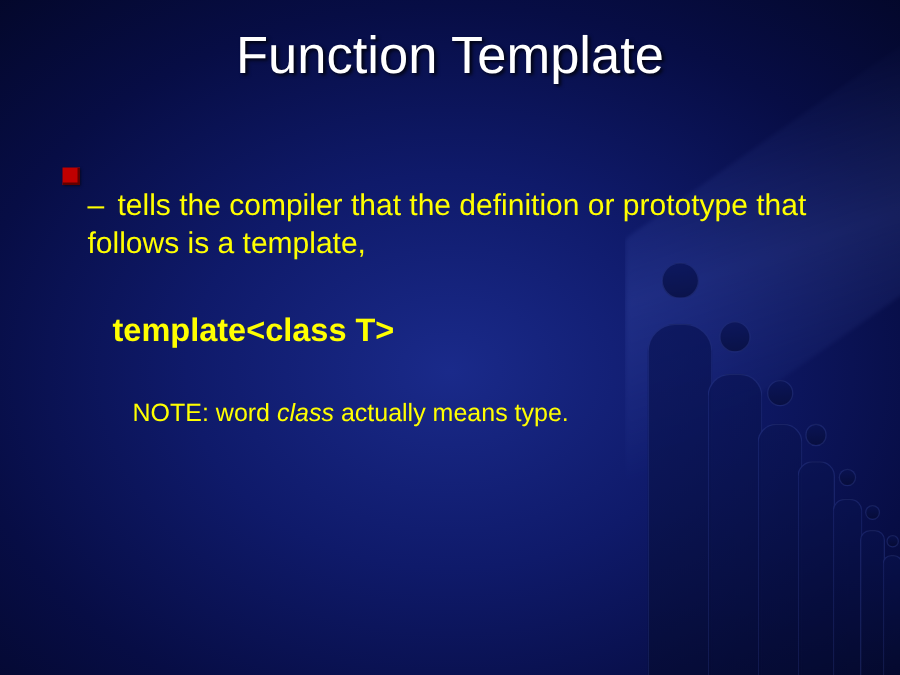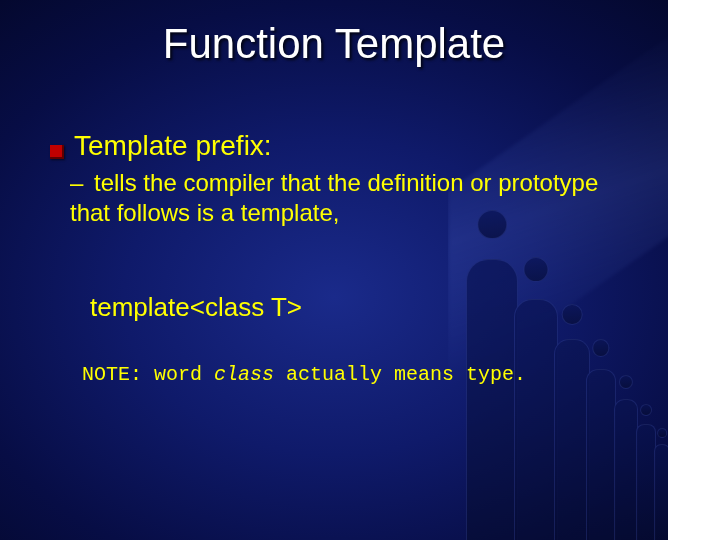--- a/index.html
+++ b/index.html
@@ -5,21 +5,21 @@
   html, body {
     margin: 0;
     padding: 0;
     width: 720px;
     height: 540px;
     overflow: hidden;
     font-family: Arial, Helvetica, sans-serif;
   }
   .slide {
     position: relative;
-    width: 668px;
+    width: 720px;
     height: 540px;
     background: radial-gradient(ellipse 600px 450px at 50% 55%,
                 #1a2a8a 0%,
                 #0f1a6a 35%,
                 #070d45 65%,
                 #020520 100%);
     color: #ffffff;
   }
   .figures {
     position: absolute;
@@ -105,30 +105,30 @@
   .sub {
     margin-left: 20px;
     font-size: 24px;
     color: #ffff00;
     line-height: 1.25;
   }
   .sub .dash { margin-right: 4px; }
   .italic { font-style: italic; }
   .code-line {
     margin-left: 40px;
-    margin-top: 64px;
+    margin-top: 39px;
     font-size: 26px;
     color: #ffff00;
+    font-weight: bold;
   }
   .note-line {
-    margin-left: 32px;
+    margin-left: 56px;
     margin-top: 40px;
     font-size: 20px;
     color: #ffff00;
-    font-family: Liberation Mono, monospace;
   }
 </style>
 </head>
 <body>
 
 <div class="slide">
 
   <div class="figures">
     <div class="beam"></div>
     <div class="fig f1">
@@ -153,21 +153,20 @@
         <div class="head"></div>
       </div>
   </div>
 
   <div class="title">Function Template</div>
 
   <div class="content">
 
     <div class="bullet-row">
       <div class="bullet-sq"></div>
-      <div class="b1">Template prefix:</div>
     </div>
 
     <div class="sub">
       <span class="dash">– </span><span>tells the compiler that the definition or prototype that follows is a template,</span>
     </div>
 
 
     <div class="code-line">template&lt;class T&gt;</div>
 
     <div class="note-line">

